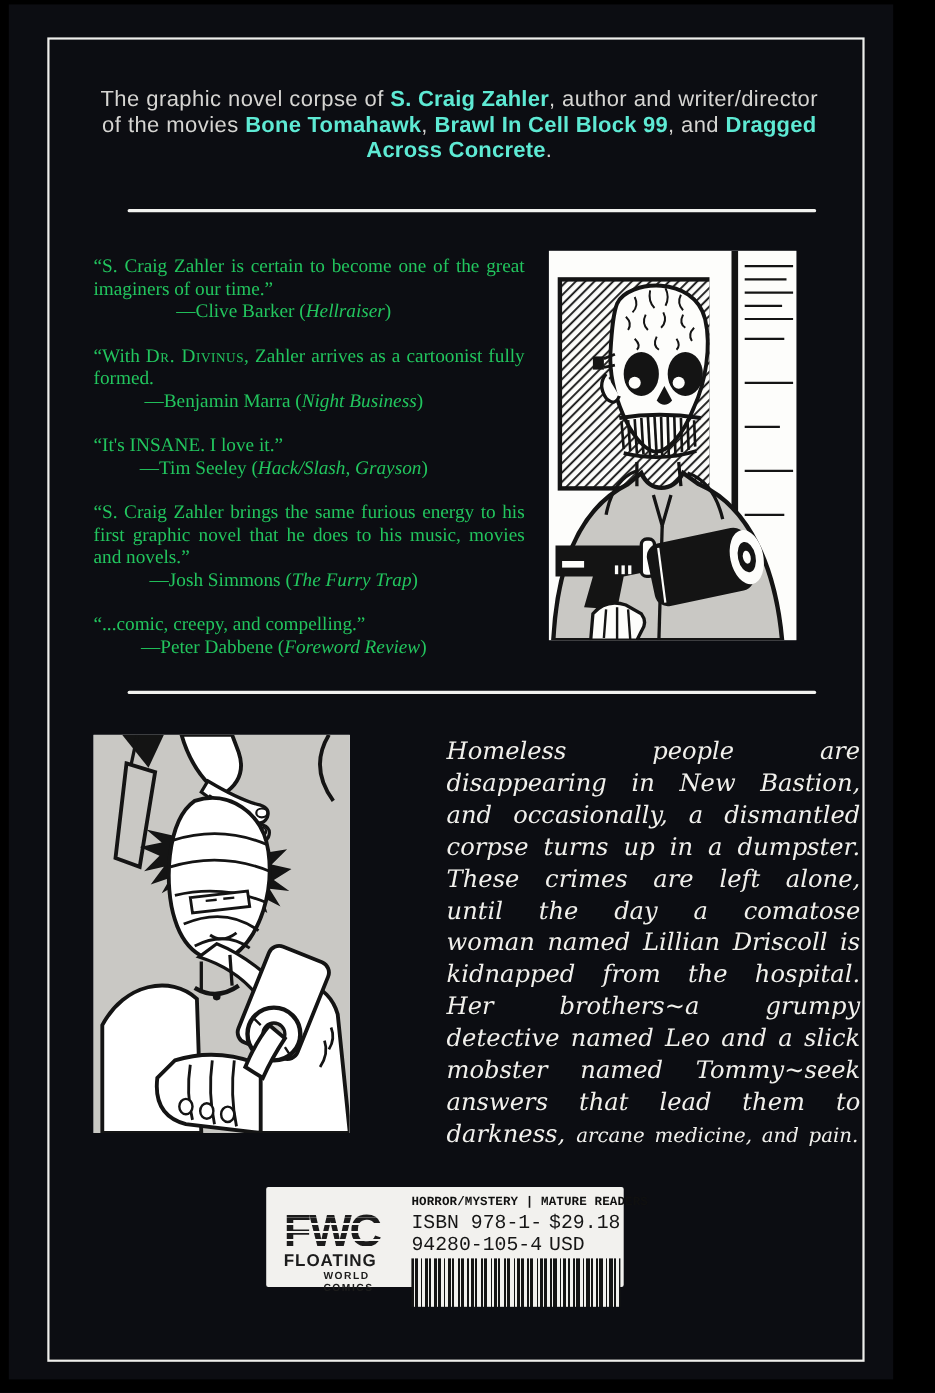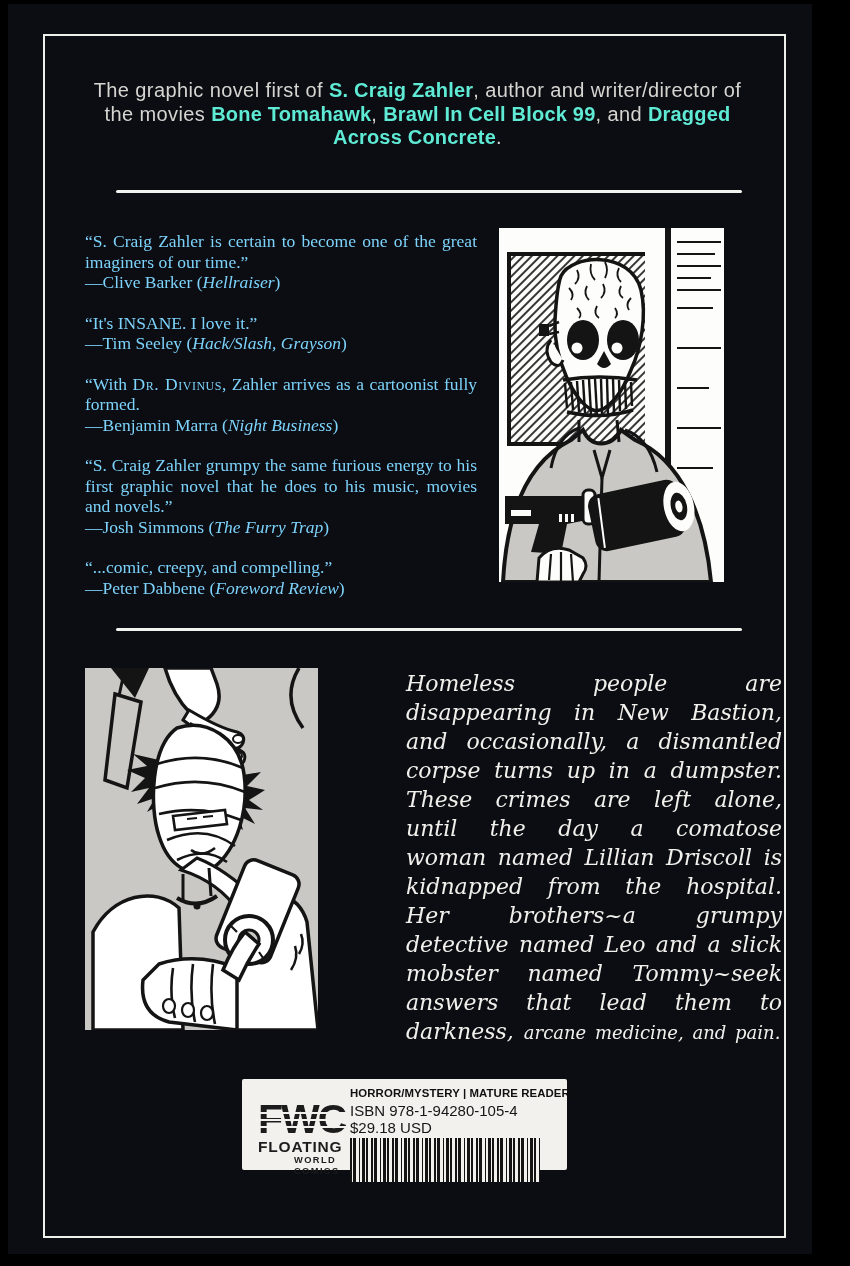--- a/index.html
+++ b/index.html
@@ -18,26 +18,26 @@
   }
   .intro b{color:#5eead4;font-weight:700;letter-spacing:.2px;}
 
   .rule{position:absolute;height:3px;background:#f2f2ef;border-radius:2px;}
   .rule-1{left:116px;top:190px;width:626px;}
   .rule-2{left:116px;top:628px;width:626px;}
 
   
   .blurbs{
     position:absolute;left:85px;top:231px;width:392px;
-    font-family:"Liberation Serif",serif;color:#7dd3fc;
+    font-family:"Liberation Serif",serif;color:#22c55e;
     font-size:17.5px;line-height:20.5px;
   }
   .blurb{margin:0 0 20px 0;}
   .blurb .q{text-align:justify;text-justify:inter-word;}
-  .blurb .att{text-align:left;padding-right:46px;}
+  .blurb .att{text-align:center;padding-right:46px;}
   .blurb .wk{font-style:italic;}
   .sc{font-variant:small-caps;letter-spacing:.5px;}
 
   
   .panel{position:absolute;background:#fff;overflow:hidden;}
   .panel-skull{left:499px;top:228px;width:225px;height:354px;}
   .panel-bandage{left:85px;top:668px;width:233px;height:362px;}
   .panel svg{display:block;}
 
   
@@ -56,61 +56,61 @@
   }
   .fwc-logo{position:absolute;left:16px;top:20px;width:96px;}
   .fwc-acronym{
     font-weight:900;font-size:41px;line-height:40px;letter-spacing:-2px;
     color:#1c1c1c;font-family:"Liberation Sans",sans-serif;position:relative;
   }
   .fwc-stripes{position:absolute;left:0;top:8px;width:90px;height:28px;
     background:repeating-linear-gradient(180deg,transparent 0 5px,#f2f1ee 5px 7px);}
   .fwc-floating{font-weight:700;font-size:15.5px;letter-spacing:.8px;line-height:16px;color:#1c1c1c;}
   .fwc-world{font-weight:700;font-size:9.3px;letter-spacing:1.4px;line-height:11px;color:#1c1c1c;margin-left:36px;}
-  .pub-right{position:absolute;left:108px;top:8px;width:190px;}
+  .pub-right{position:absolute;left:132px;top:8px;width:190px;font-family:Liberation Mono, monospace;}
   .genre{font-weight:700;font-size:11.4px;letter-spacing:.1px;color:#101010;white-space:nowrap;}
-  .isbnrow{display:flex;justify-content:space-between;margin-top:3px;font-size:15px;color:#161616;flex-direction:column;}
+  .isbnrow{display:flex;justify-content:space-between;margin-top:3px;font-size:18px;color:#161616;}
   .barcode{
     margin-top:2px;height:44px;width:190px;
     background:repeating-linear-gradient(90deg,
       #141414 0 2px,#f2f1ee 2px 3px,#141414 3px 6px,#f2f1ee 6px 9px,
       #141414 9px 10px,#f2f1ee 10px 12px,#141414 12px 15px,#f2f1ee 15px 16px,
       #141414 16px 18px,#f2f1ee 18px 21px);
   }
 </style>
 </head>
 <body>
 
 <div class="cover">
   <div class="frame"></div>
 </div>
 
 <div class="intro">
-  <span>The graphic novel first of </span><b>S. Craig Zahler</b><span>,</span>
+  <span>The graphic novel corpse of </span><b>S. Craig Zahler</b><span>,</span>
   <span>author and writer/director of the movies </span><b>Bone Tomahawk</b><span>,</span>
   <b>Brawl In Cell Block 99</b><span>, and </span><b>Dragged Across Concrete</b><span>.</span>
 </div>
 
 <div class="rule rule-1"></div>
 
 <div class="blurbs">
   <div class="blurb">
     <div class="q">“S. Craig Zahler is certain to become one of the great imaginers of our time.”</div>
     <div class="att"><span>—Clive Barker (</span><span class="wk">Hellraiser</span><span>)</span></div>
   </div>
   <div class="blurb">
+    <div class="q"><span>“With </span><span class="sc">Dr. Divinus</span><span>, Zahler arrives as a cartoonist fully formed.</span></div>
+    <div class="att"><span>—Benjamin Marra (</span><span class="wk">Night Business</span><span>)</span></div>
+  </div>
+  <div class="blurb">
     <div class="q">“It's INSANE. I love it.”</div>
     <div class="att"><span>—Tim Seeley (</span><span class="wk">Hack/Slash, Grayson</span><span>)</span></div>
   </div>
   <div class="blurb">
-    <div class="q"><span>“With </span><span class="sc">Dr. Divinus</span><span>, Zahler arrives as a cartoonist fully formed.</span></div>
-    <div class="att"><span>—Benjamin Marra (</span><span class="wk">Night Business</span><span>)</span></div>
-  </div>
-  <div class="blurb">
-    <div class="q">“S. Craig Zahler grumpy the same furious energy to his first graphic novel that he does to his music, movies and novels.”</div>
+    <div class="q">“S. Craig Zahler brings the same furious energy to his first graphic novel that he does to his music, movies and novels.”</div>
     <div class="att"><span>—Josh Simmons (</span><span class="wk">The Furry Trap</span><span>)</span></div>
   </div>
   <div class="blurb">
     <div class="q">“...comic, creepy, and compelling.”</div>
     <div class="att"><span>—Peter Dabbene (</span><span class="wk">Foreword Review</span><span>)</span></div>
   </div>
 </div>
 
 <div class="panel panel-skull">
   <svg width="225" height="354" viewBox="0 0 225 354" xmlns="http://www.w3.org/2000/svg">

